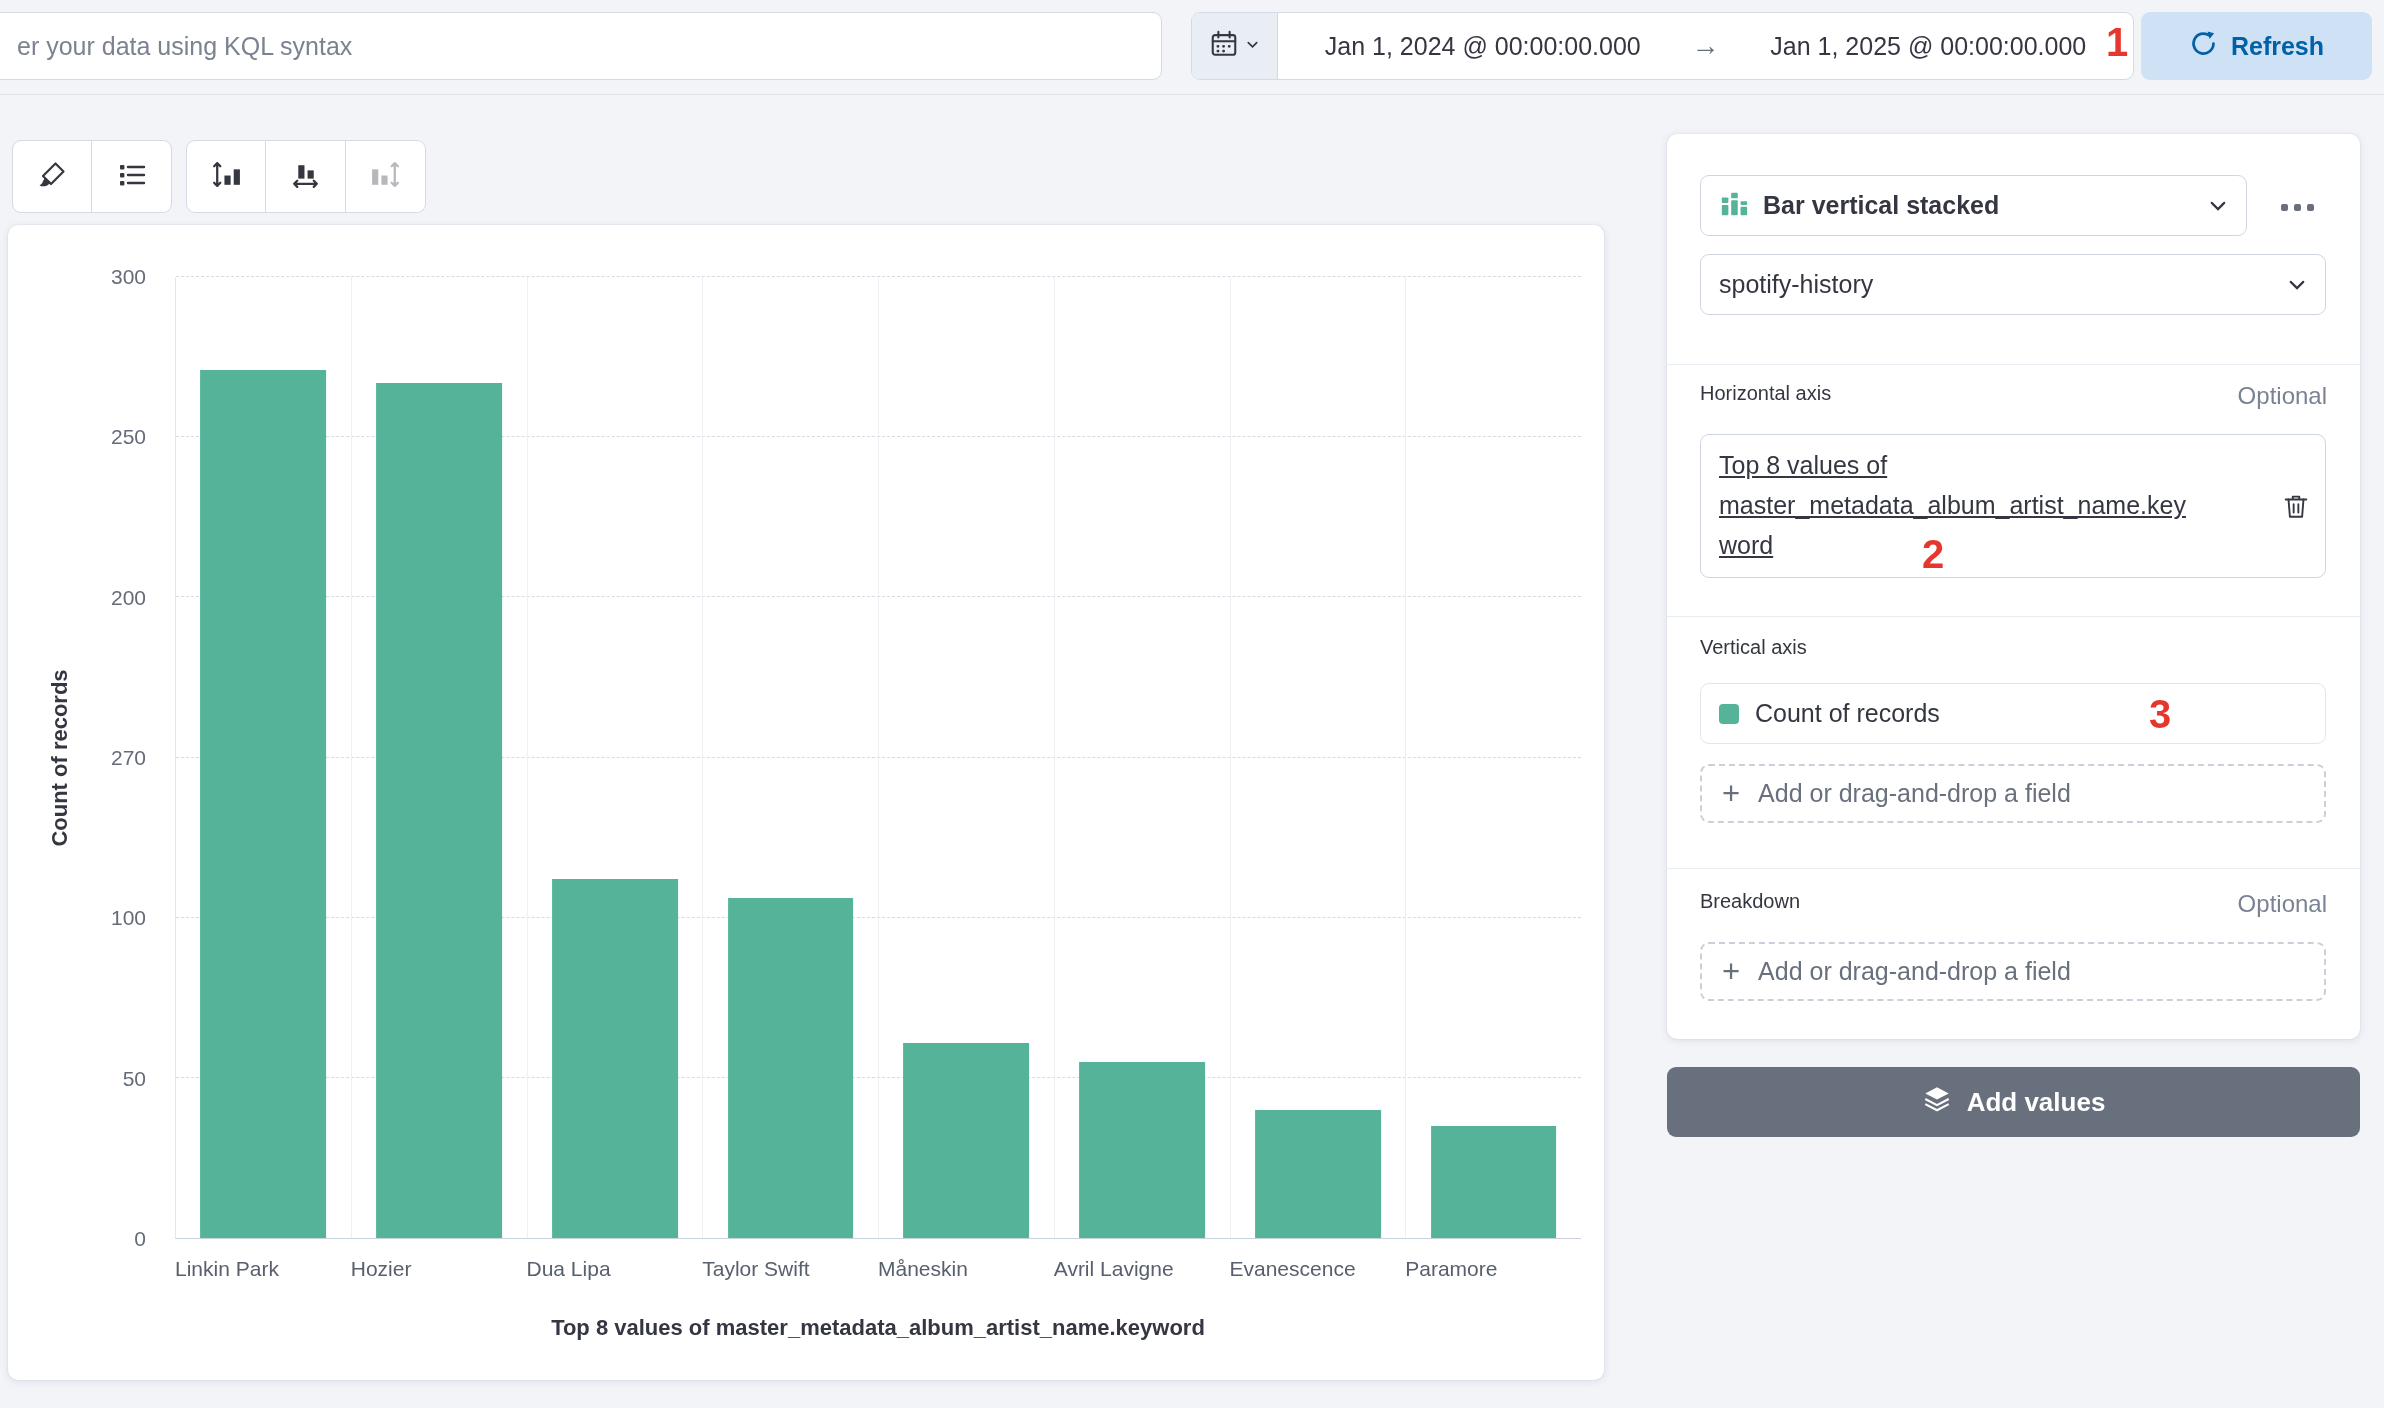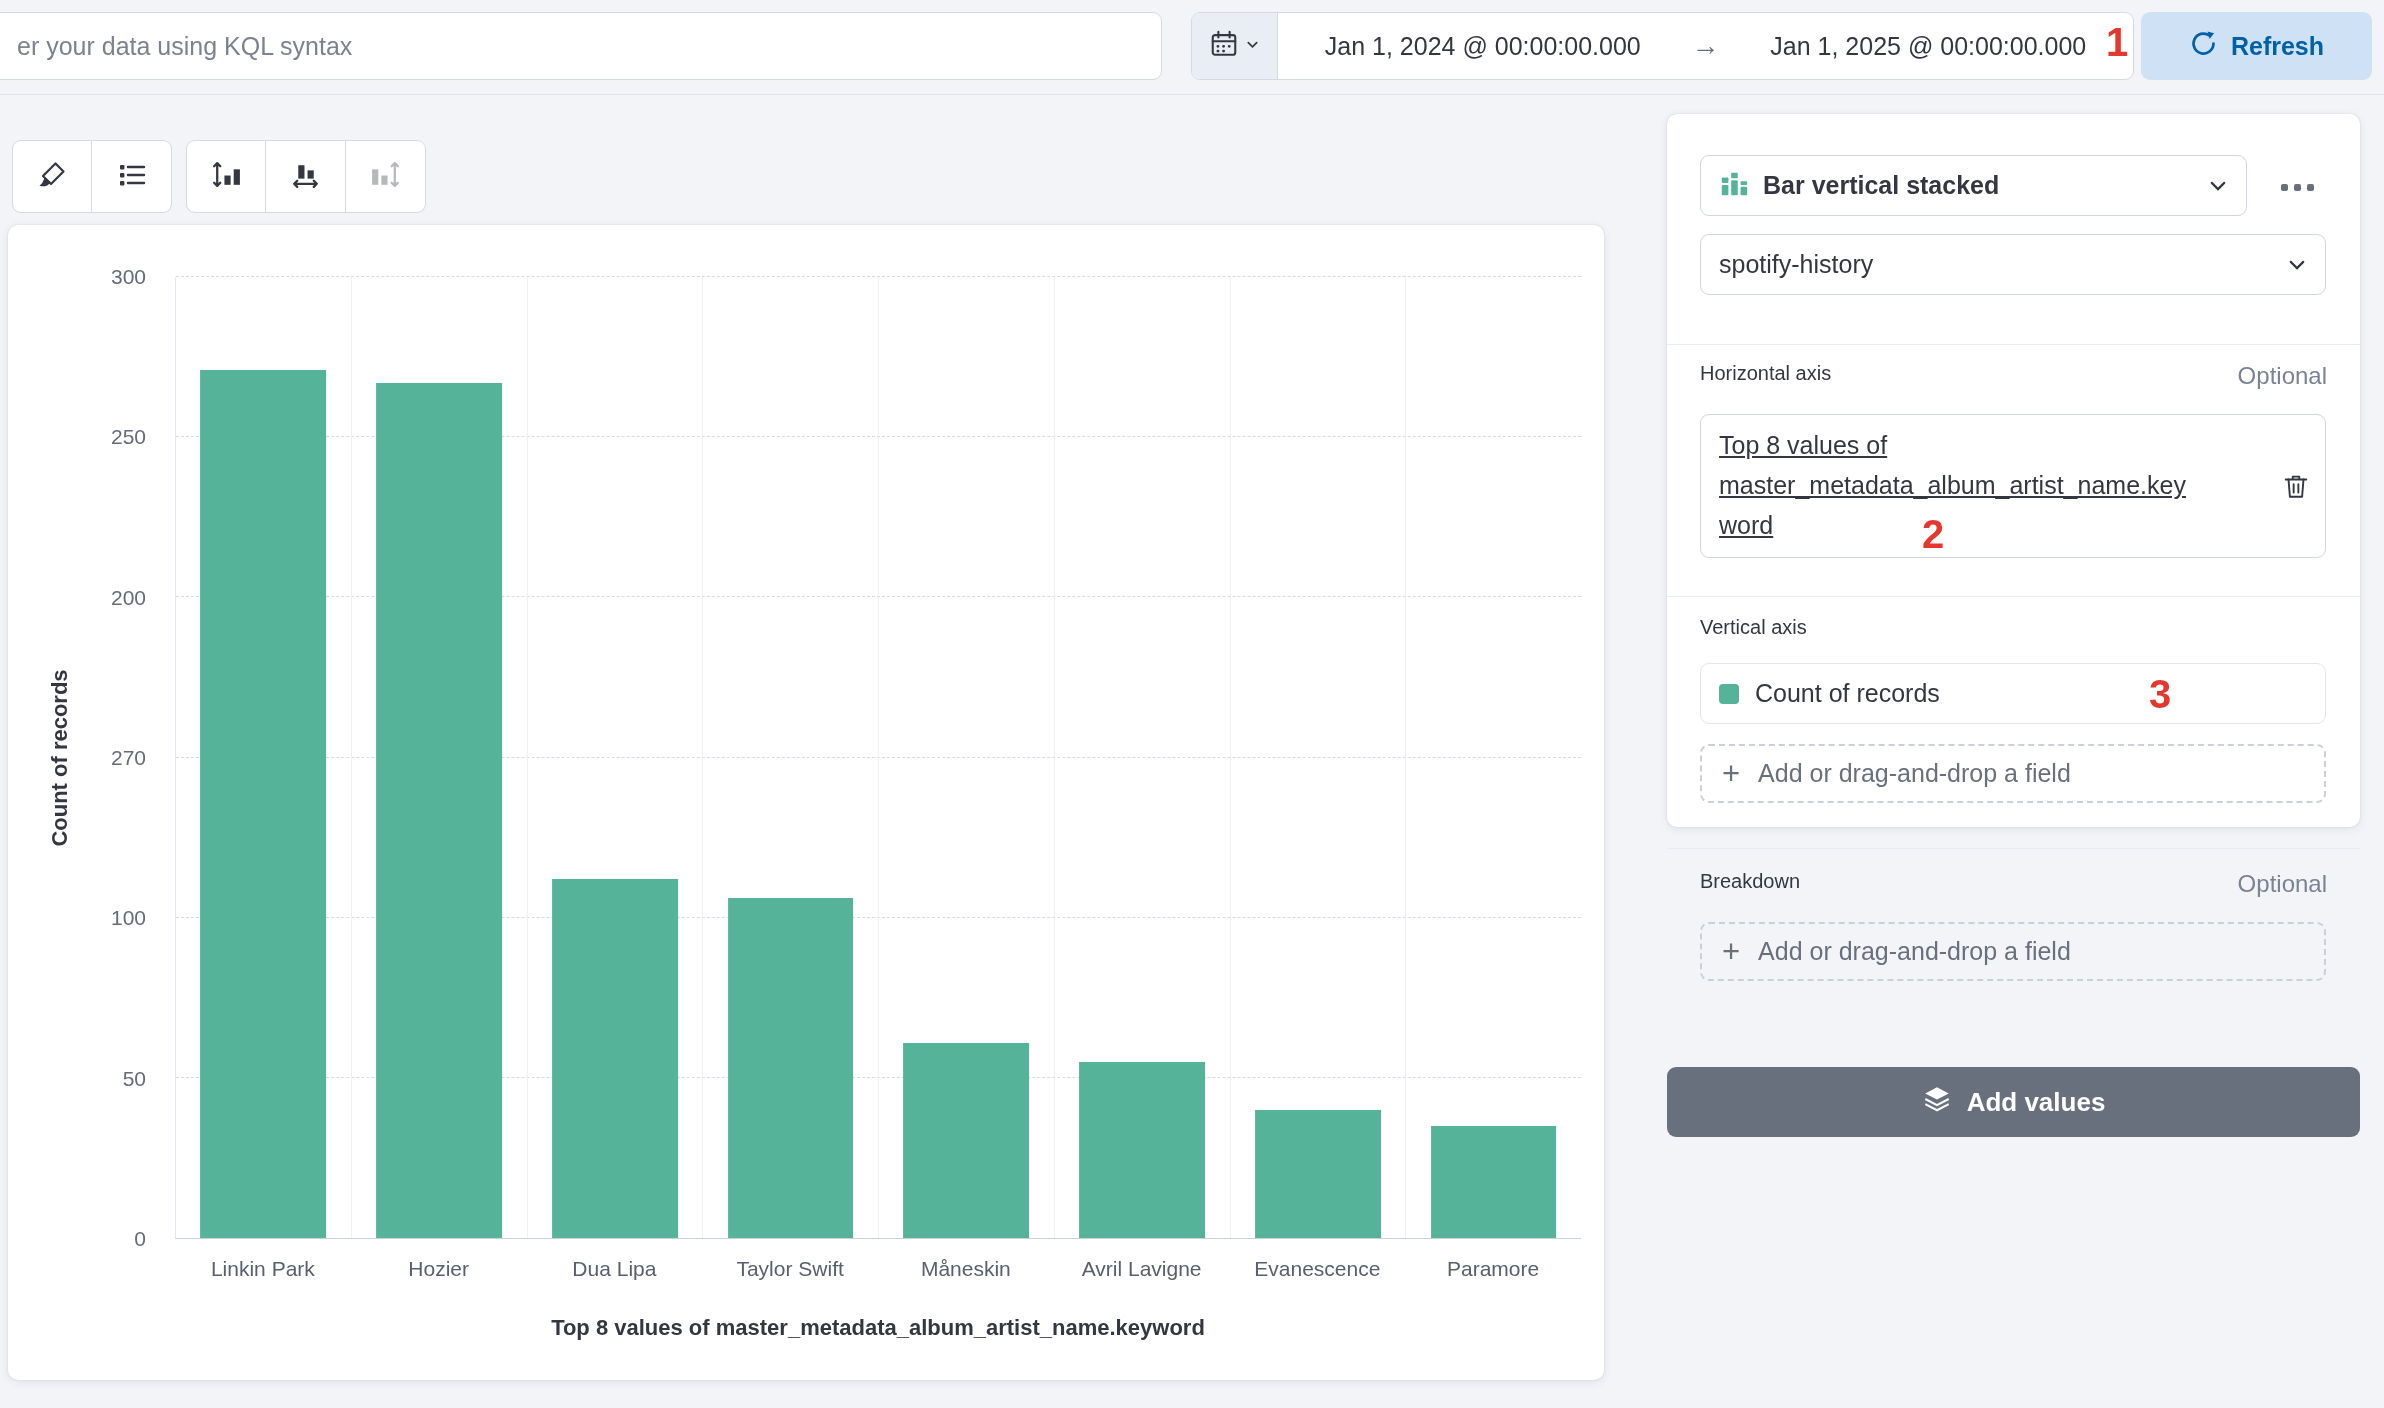--- a/index.html
+++ b/index.html
@@ -69,25 +69,25 @@
   .plot {
     position: absolute; left: 167px; top: 52px; width: 1406px; height: 962px;
     border-left: 1px solid #e2e7ef; border-bottom: 1px solid #c9d1dd;
   }
   .gridline { position: absolute; left: 0; right: 0; height: 0; border-top: 1px dashed #d5dbe5; z-index: 1; }
   .bands { position: absolute; left: 0; top: 0; right: 0; bottom: 0; display: flex; z-index: 2; }
   .band { flex: 1; position: relative; }
   .band + .band { border-left: 1px solid #edf0f5; }
   .bar { position: absolute; bottom: 0; left: 50%; transform: translateX(-50%); width: 72%; }
   .x-labels { position: absolute; left: 167px; top: 1032px; width: 1406px; display: flex; }
-  .xlabel { flex: 1; text-align: center; font-size: 21px; color: #58606d; }
+  .xlabel { flex: 1; text-align: left; font-size: 21px; color: #58606d; }
   .h-axis-title { position: absolute; left: 167px; top: 1090px; width: 1406px; text-align: center; font-size: 22px; font-weight: 700; }
 
   
-  .config-card { left: 1667px; top: 114px; width: 693px; height: 713px; }
+  .config-card { left: 1667px; top: 134px; width: 693px; height: 905px; }
   .select {
     position: absolute; border: 1px solid #cfd6e2; border-radius: 9px; background: #fff;
     display: flex; align-items: center; cursor: pointer; padding: 0 18px; gap: 14px;
   }
   .chart-type-select { left: 33px; top: 41px; width: 547px; height: 61px; font-size: 25px; font-weight: 700; }
   .dataview-select { left: 33px; top: 120px; width: 626px; height: 61px; font-size: 25px; }
   .select .chev { margin-left: auto; display: flex; }
   .dots-btn { position: absolute; left: 608px; top: 56px; width: 44px; height: 34px; display: flex; gap: 6px; align-items: center; justify-content: center; cursor: pointer; }
   .dot { width: 7px; height: 7px; border-radius: 2px; background: #69707d; }
   .panel-rule { position: absolute; left: 0; width: 693px; height: 1px; background: #e7ebf2; }

